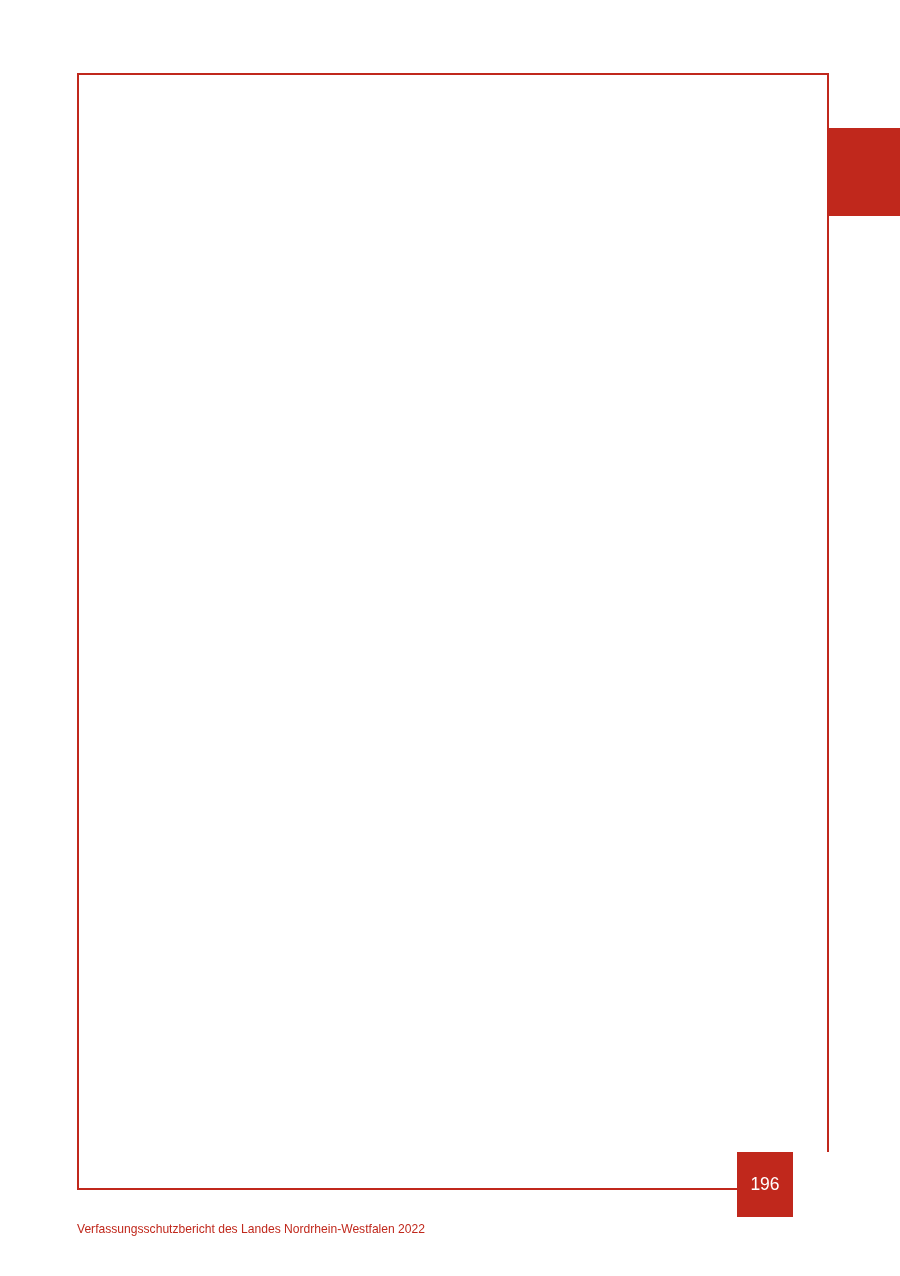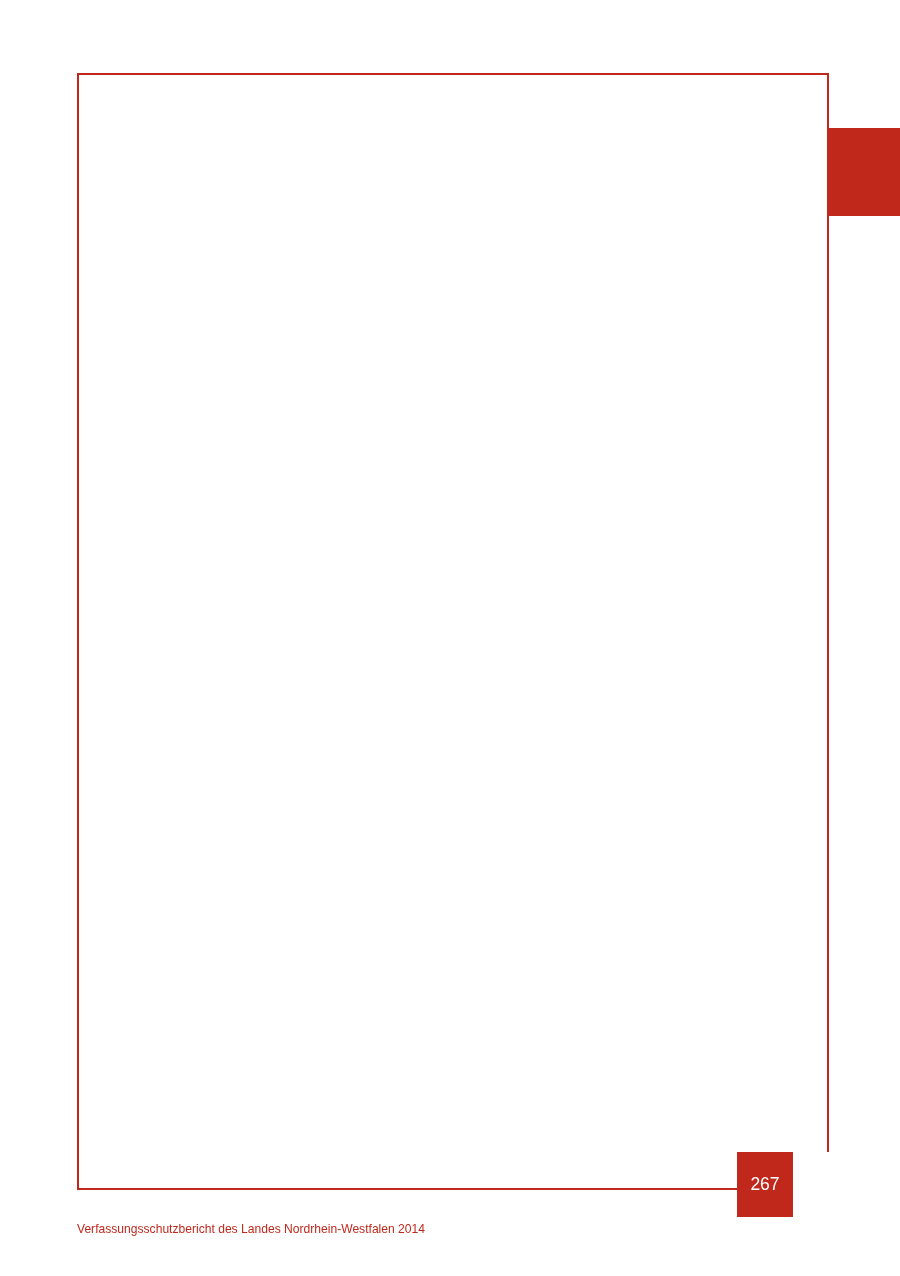--- a/index.html
+++ b/index.html
@@ -422,14 +422,14 @@
 
   <div id="figure-caption">Programmheft zur Sommerakademie 2019 der Sozialistischen Linken</div>
 </div>
 
 <div id="flow">
   <p class="body-text" id="fp0">wirksamen Themenbereichen. Dabei stellten insbesondere die Proteste und Widerstandsaktionen gegen die türkische Militäroffensive in das unter anderem von Kurden bewohnte und von ihnen so genannte Gebiet „Rojava“ im Nordosten Syriens einen zentralen Bestandteil des Engagements der <b>linksjugend [’solid]</b> in Jahr 2019 dar. In diesem Zusammenhang konnte neben selbst angemeldeten Kundgebungen auch die aktive Teilnahme an Veranstaltungen festgestellt werden, die überwiegend linksextremistisch geprägt waren. Dabei stellte sich die <b>linksjugend [’solid]</b> auch an die Seite von Organisationen, die der verbotenen <b>Arbeiterpartei Kurdistan (PKK)</b> nahestehen, und skandierte unter anderem: „Freilassung aller kurdischen Genoss*innen aus deutschen Knästen, weg mit dem Verbot der PKK!“</p>
   <p class="body-text" id="fp1">Auf ihrem Bundeskongress vom 5. bis 7. April 2019 in Essen beschloss die <b>linksjugend [’solid]</b> erneut die Aktionen des linksextremistisch beeinflussten Bündnisses „Ende</p>
 </div>
 
 <div id="footer-chapter"><span class="sc-first">L</span>INKSEXTREMISMUS</div>
-<div id="page-number-box">267</div>
-<div id="doc-footer">Verfassungsschutzbericht des Landes Nordrhein-Westfalen 2014</div>
+<div id="page-number-box">196</div>
+<div id="doc-footer">Verfassungsschutzbericht des Landes Nordrhein-Westfalen 2022</div>
 
 </body></html>

